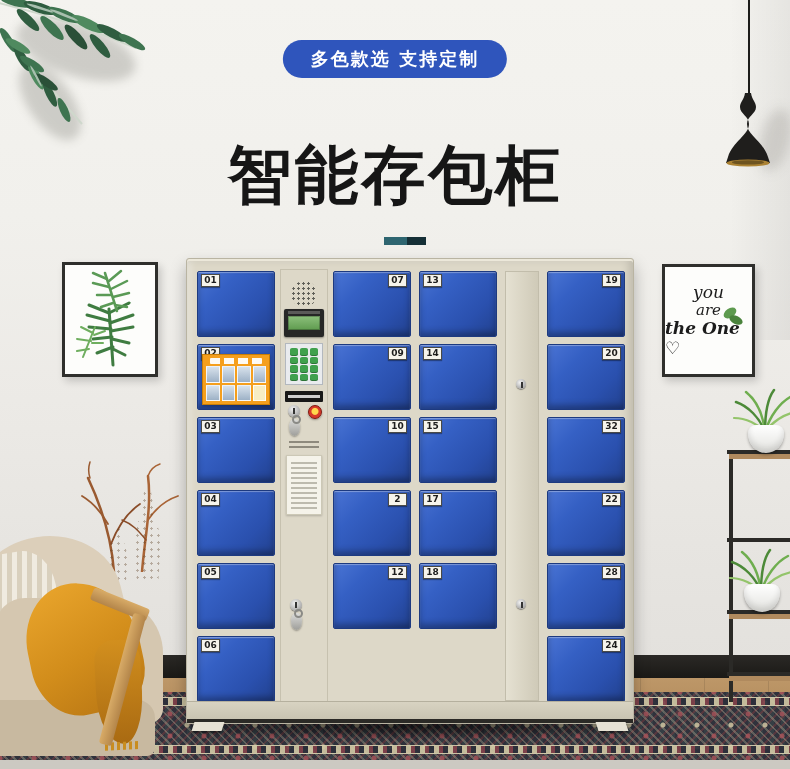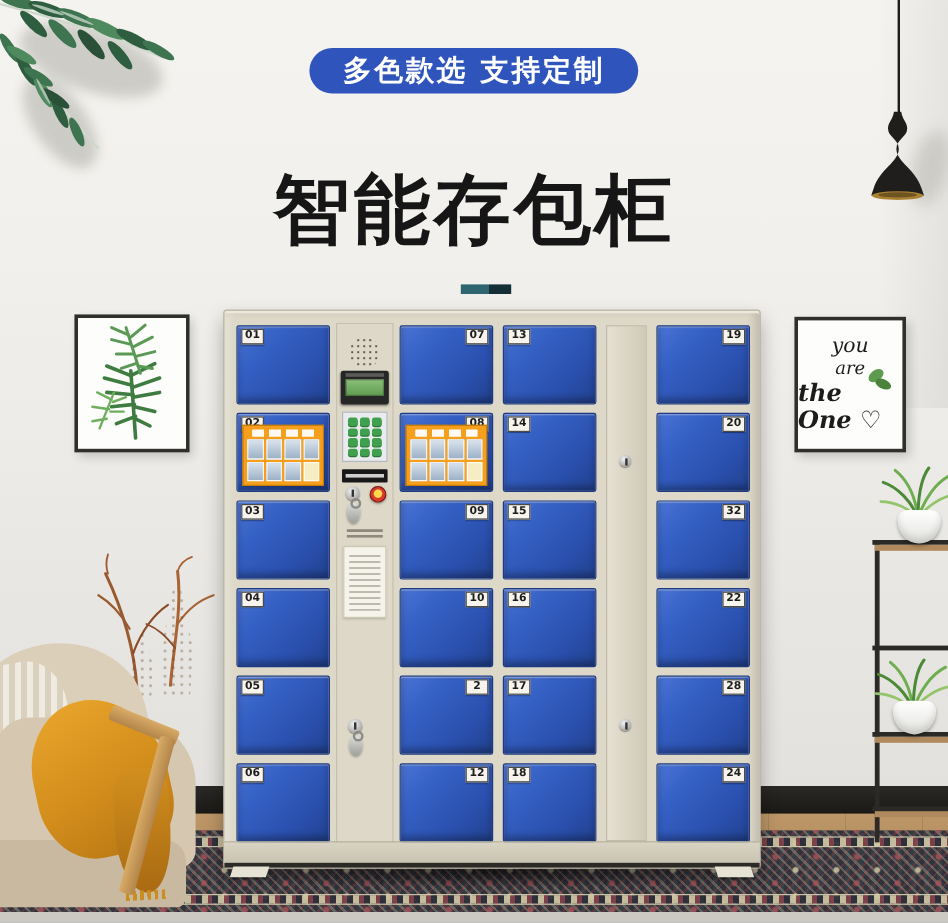--- a/index.html
+++ b/index.html
@@ -11,21 +11,21 @@
   .leaves-tl{position:absolute;left:-6px;top:-6px;z-index:1;}
   .lamp-cord{position:absolute;left:748px;top:0;width:2px;height:96px;background:#1c1c1a;z-index:1;}
   .lamp-shade{position:absolute;left:725px;top:93px;z-index:1;}
   .lamp-shadow{position:absolute;left:760px;top:108px;width:30px;height:64px;background:rgba(70,64,58,.16);
                border-radius:50%;filter:blur(6px);transform:rotate(14deg);z-index:0;}
   .wall-shade-r{position:absolute;right:0;top:0;width:60px;height:340px;
                 background:linear-gradient(90deg,rgba(0,0,0,0),rgba(0,0,0,.06));z-index:0;}
 
   
   .banner{position:absolute;left:50%;top:40px;transform:translateX(-50%);height:38px;line-height:38px;
-          padding:0 28px;border-radius:19px;background:#2f55bc;color:#fff;font-size:24px;font-weight:bold;
+          padding:0 28px;border-radius:19px;background:#2f55bc;color:#fff;font-size:18px;font-weight:bold;
           letter-spacing:2px;z-index:2;}
   .title{position:absolute;left:0;top:84px;width:100%;text-align:center;font-size:64px;font-weight:bold;
          color:#161616;letter-spacing:3px;z-index:2;margin-top:48px;}
   .subtitle{position:absolute;left:0;top:183px;width:100%;text-align:center;font-size:27px;color:#2b2b2b;
             letter-spacing:1px;z-index:2;}
   .divider{position:absolute;left:384px;top:237px;width:42px;height:8px;
            background:linear-gradient(90deg,#2e6570 0 55%,#152f36 55%);z-index:2;}
 
   
   .baseboard{position:absolute;left:0;top:655px;width:790px;height:26px;
@@ -48,21 +48,21 @@
   .band.b1{top:5px}.band.b2{bottom:8px}
   .bottom-strip{position:absolute;left:0;top:760px;width:790px;height:9px;background:#ccc9c2;z-index:3;}
 
   
   .frame{position:absolute;background:#fdfdfb;border:3px solid #2f2f2c;
          box-shadow:3px 4px 8px rgba(0,0,0,.18);z-index:2;}
   .frame.fl{left:62px;top:262px;width:96px;height:115px;}
   .frame.fr{left:662px;top:264px;width:93px;height:113px;display:flex;flex-direction:column;
             align-items:center;justify-content:center;font-family:"DejaVu Serif",serif;font-style:italic;
             color:#1c1c1c;line-height:1.15;}
-  .fr-l1{font-size:17px}.fr-l2{font-size:15px}.fr-l3{font-size:20px;font-weight:bold}
+  .fr-l1{font-size:17px}.fr-l2{font-size:15px}.fr-l3{font-size:17px;font-weight:bold}
   .fr-leaf{position:absolute;right:8px;top:36px;}
 
   
   .cab-shadow{position:absolute;left:176px;top:712px;width:470px;height:28px;z-index:4;
               background:radial-gradient(ellipse at 50% 50%, rgba(0,0,0,.55), rgba(0,0,0,0) 72%);}
   .cabinet{position:absolute;left:186px;top:258px;width:448px;height:466px;background:#ddd8c8;
            border:1px solid #b9b4a2;border-radius:3px;z-index:5;
            box-shadow:inset 0 2px 0 #ece8da, inset -4px 0 8px rgba(0,0,0,.14),
                       inset 4px 0 6px rgba(255,255,255,.3), 0 8px 16px rgba(0,0,0,.28);}
   .locker-grid{position:absolute;left:7px;top:10px;width:434px;height:434px;display:flex;gap:2px;justify-content:flex-end;}
@@ -351,36 +351,20 @@
           <div class="microtext"></div>
           <div class="paper"></div>
           <div class="keyhole kh2"></div>
           <div class="keys k2"></div>
         </div>
         <div class="lcol doors">
           <div class="door">
             <div class="plate right">07</div>
           </div>
           <div class="door">
-            <div class="plate right">08</div>
-            <div class="poster">
-              <div class="poster-title"></div>
-              <div class="poster-grid">
-                <div class="pcell"></div>
-                <div class="pcell"></div>
-                <div class="pcell"></div>
-                <div class="pcell"></div>
-                <div class="pcell"></div>
-                <div class="pcell"></div>
-                <div class="pcell"></div>
-                <div class="pcell note"></div>
-              </div>
-            </div>
-          </div>
-          <div class="door">
             <div class="plate right">09</div>
           </div>
           <div class="door">
             <div class="plate right">10</div>
           </div>
           <div class="door">
             <div class="plate right">2</div>
           </div>
           <div class="door">
             <div class="plate right">12</div>
@@ -388,23 +372,20 @@
         </div>
         <div class="lcol doors">
           <div class="door">
             <div class="plate left">13</div>
           </div>
           <div class="door">
             <div class="plate left">14</div>
           </div>
           <div class="door">
             <div class="plate left">15</div>
-          </div>
-          <div class="door">
-            <div class="plate left">16</div>
           </div>
           <div class="door">
             <div class="plate left">17</div>
           </div>
           <div class="door">
             <div class="plate left">18</div>
           </div>
         </div>
         <div class="lcol master">
           <div class="master-door"></div>

